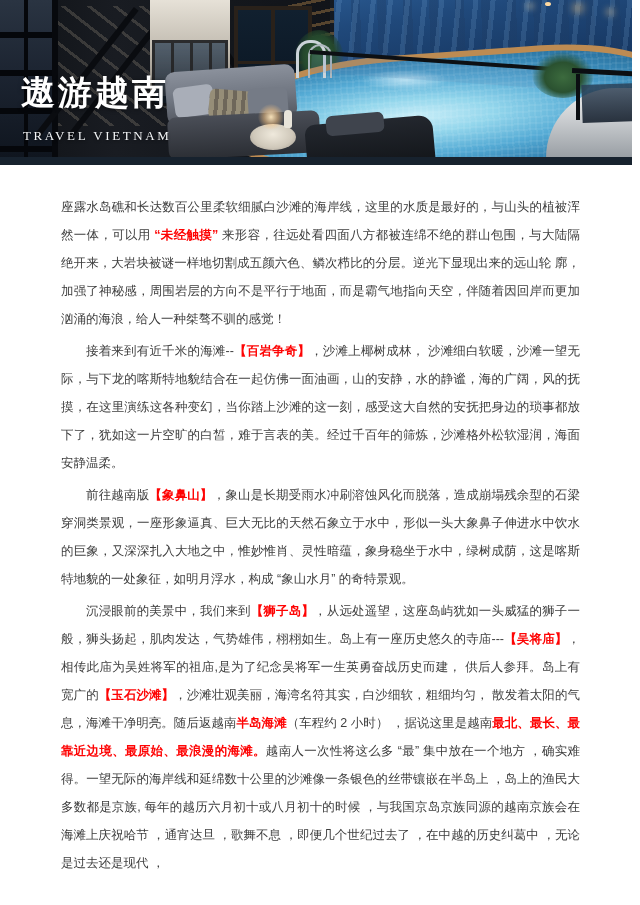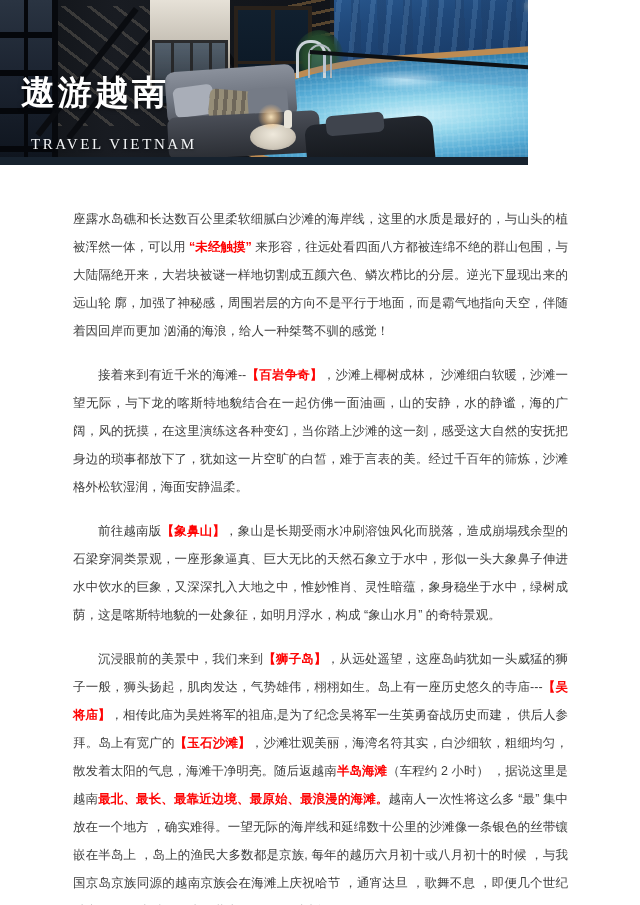--- a/index.html
+++ b/index.html
@@ -4,21 +4,21 @@
 <style>
   * { box-sizing: border-box; }
   html,body { margin:0; padding:0; background:#ffffff; }
   .page {
     position:relative; width:640px; height:905px; margin:0 auto;
     background:#ffffff; overflow:hidden;
     font-family:"Liberation Sans", sans-serif;
   }
 
   
-  .hero { position:relative; width:528px; height:165px; overflow:hidden; background:#0c121c; }
+  .hero { position:relative; width:632px; height:165px; overflow:hidden; background:#0c121c; }
   .hero .abs { position:absolute; }
 
   .sea { left:200px; top:0; width:440px; height:152px;
     background:linear-gradient(172deg,#2c5d95 0%,#20497b 22%,#183a66 48%,#112c4e 78%,#0d2340 100%); }
   .sea::after { content:""; position:absolute; inset:0;
     background:repeating-linear-gradient(96deg, rgba(140,190,235,.16) 0 5px, rgba(0,0,0,0) 5px 17px),
                repeating-linear-gradient(88deg, rgba(30,60,100,.35) 0 9px, rgba(0,0,0,0) 9px 26px); }
   .horizon-lights { left:545px; top:2px; width:6px; height:4px; border-radius:50%;
     background:#ffd9a0; box-shadow:30px 4px 8px 2px rgba(255,200,120,.75), 62px 8px 7px 1px rgba(255,215,150,.6), -18px 2px 6px 1px rgba(255,225,170,.5); }
 
@@ -99,27 +99,27 @@
   .right-glass { left:582px; top:84px; width:52px; height:38px; transform:rotate(-2deg);
     background:linear-gradient(180deg, rgba(42,62,84,.8), rgba(24,34,47,.9)); }
 
   .rail-main { left:310px; top:50px; width:260px; height:4px; background:#0d1014; transform:rotate(4deg); transform-origin:left top; }
   .rail-glass { left:312px; top:54px; width:250px; height:18px; background:rgba(95,135,175,.18); transform:rotate(4deg); transform-origin:left top; }
 
   .photo-strip { left:0; bottom:0; width:640px; height:8px; background:#17222e; }
 
   .hero-title { position:absolute; left:21px; top:70px; margin:0; color:#ffffff;
     font-size:34px; font-weight:bold; letter-spacing:3px; text-shadow:0 1px 4px rgba(0,0,0,.55); z-index:5; }
-  .hero-subtitle { position:absolute; left:23px; top:128px; margin:8px; color:#f3f5f7;
-    font-family:"Liberation Serif", serif; font-size:15px; letter-spacing:2.6px; z-index:5;
+  .hero-subtitle { position:absolute; left:23px; top:128px; margin:0; color:#f3f5f7;
+    font-family:"Liberation Serif", serif; font-size:13px; letter-spacing:2.6px; z-index:5;
     text-shadow:0 1px 3px rgba(0,0,0,.5); }
 
   
   .article { padding:24px 56px 0 57px; }
-  .para { margin:16px; font-size:12.5px; line-height:28px; color:#3d3d3d; text-align:justify; }
+  .para { margin:4px; font-size:12.5px; line-height:28px; color:#3d3d3d; text-align:justify; }
   .para.indent { text-indent:25px; }
   .hl { color:#fe0404; font-weight:bold; }
 </style>
 </head>
 <body>
 
 <div class="page">
 
   <div class="hero">
     <div class="abs sea"></div>

